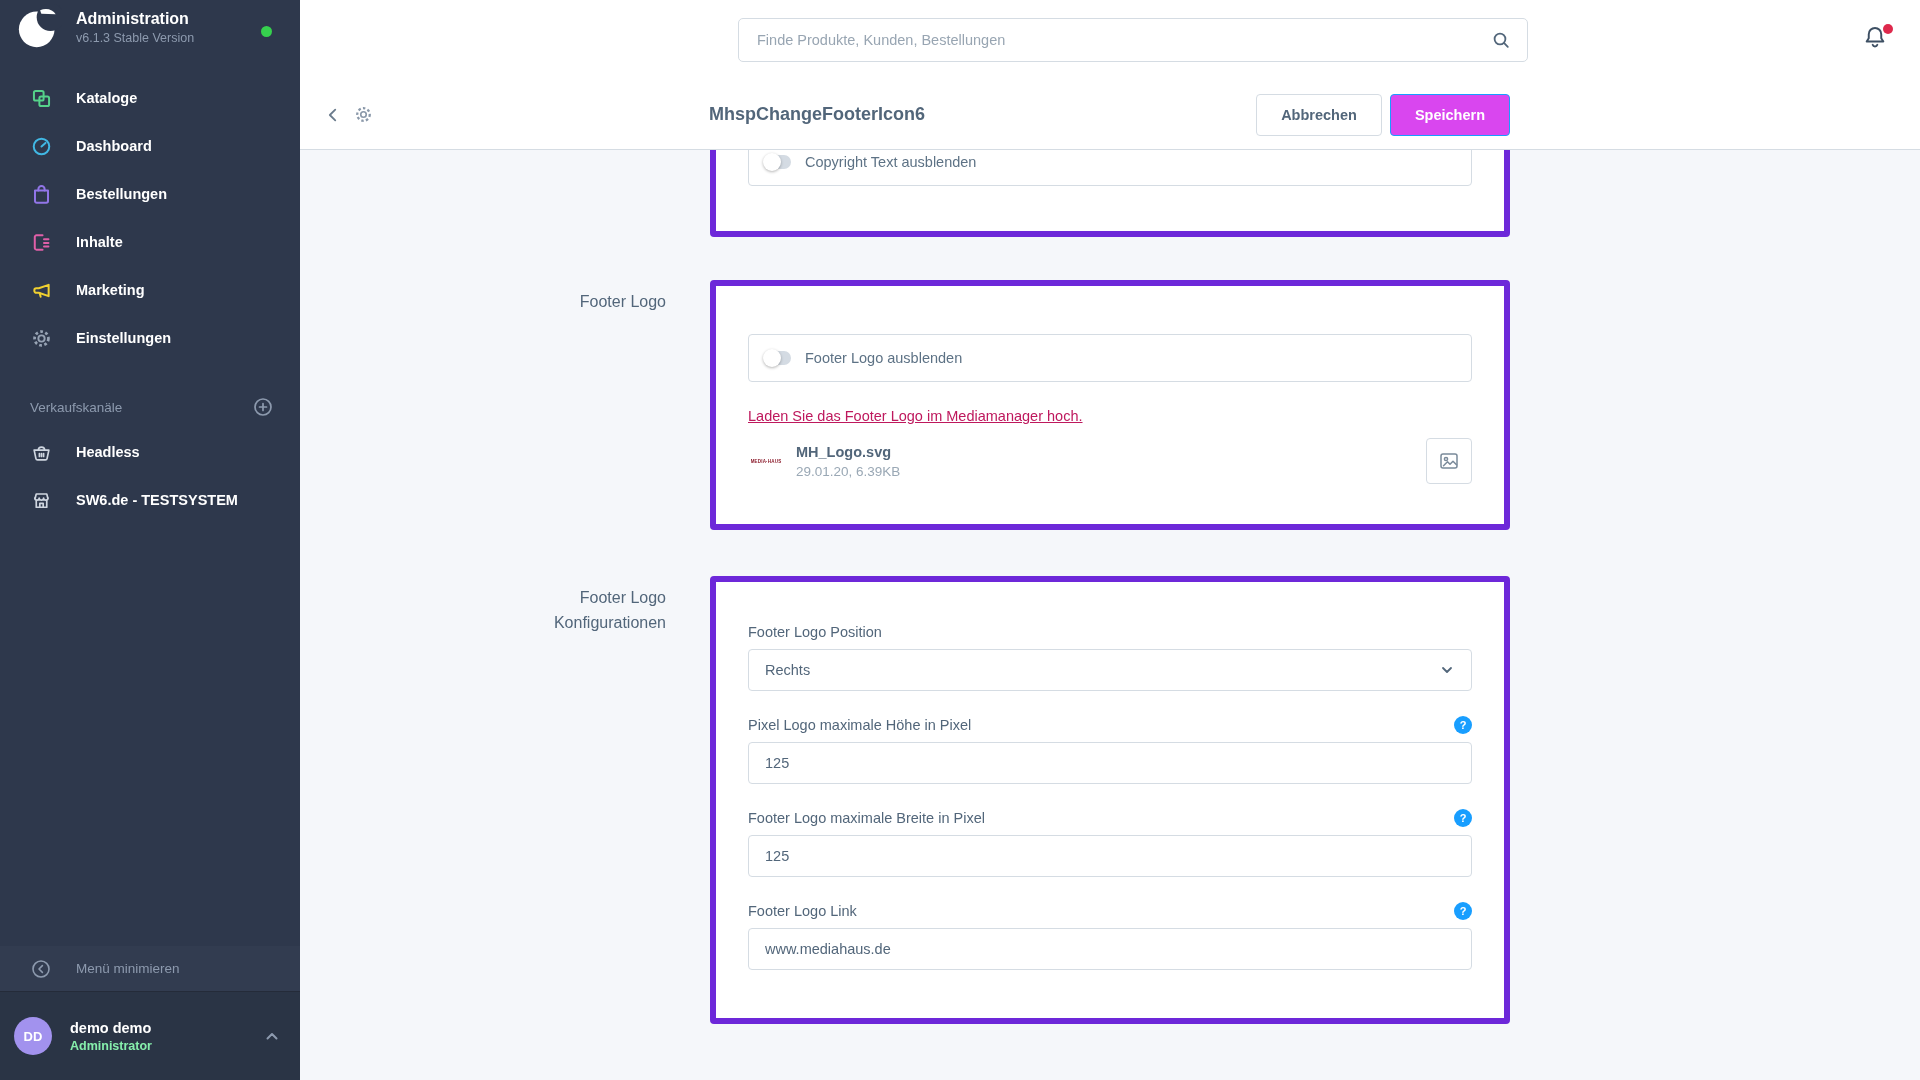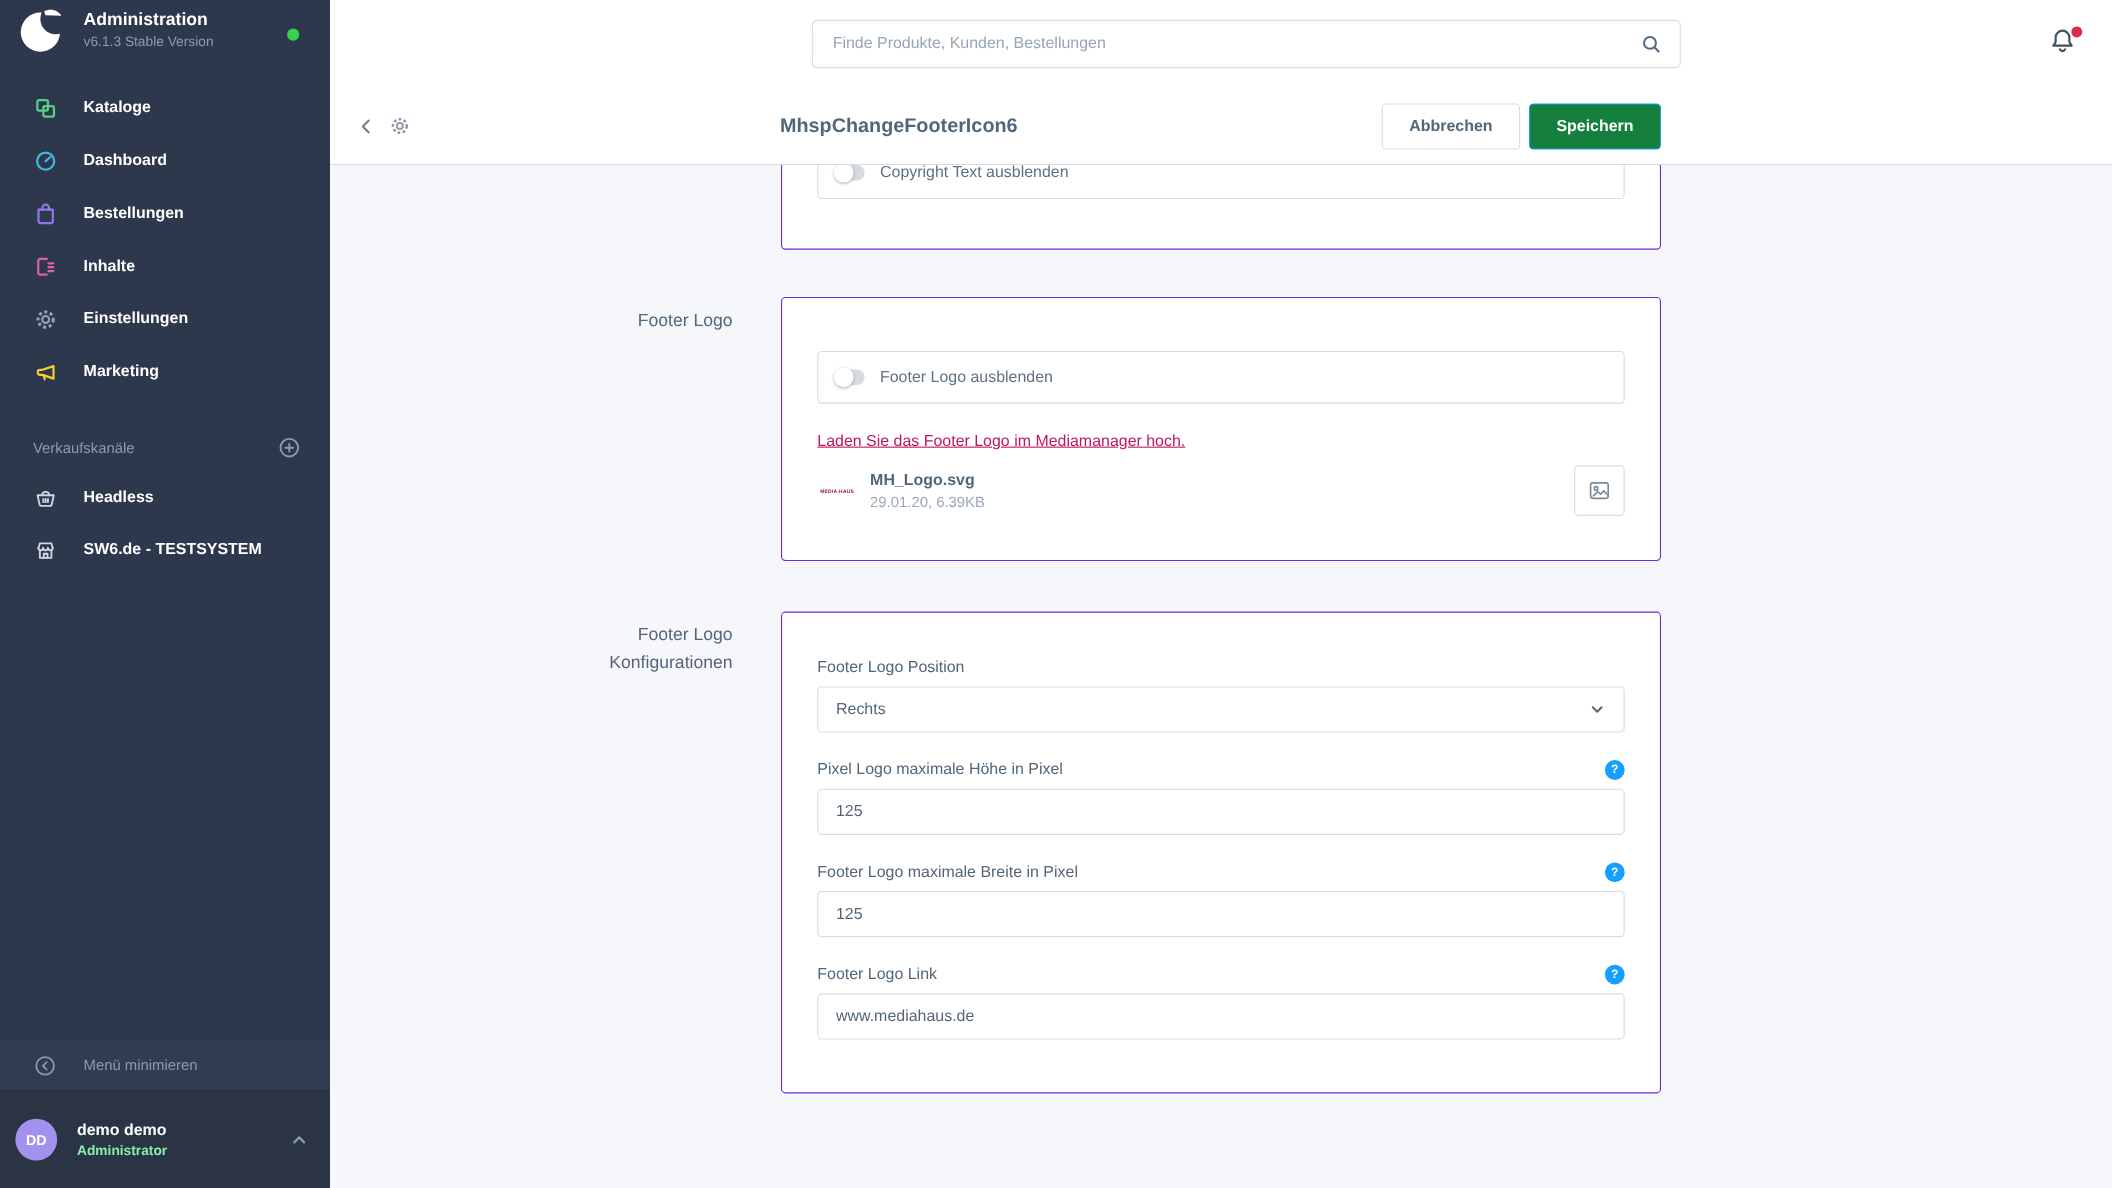--- a/index.html
+++ b/index.html
@@ -66,26 +66,26 @@
   .smartbar { height:70px; background:#fff; border-bottom:1px solid #d5dce3;
               display:flex; align-items:center; flex-shrink:0; }
   .smartbar-inner { margin-left:18px; width:1192px; display:flex; align-items:center; }
   .icon-btn { width:30px; height:30px; display:flex; align-items:center;
               justify-content:center; cursor:pointer; background:none; border:none; padding:0; }
   .smart-title { flex:1; text-align:center; font-size:18px; font-weight:600; color:#52667a; }
   .smart-actions { display:flex; gap:8px; }
   .btn { height:42px; border-radius:4px; font-family:inherit; font-size:14.5px;
          font-weight:600; padding:0 24px; cursor:pointer; }
   .btn-ghost { background:#fff; border:1px solid #d5dce3; color:#52667a; }
-  .btn-primary { background:#15803d; border:1px solid #189eff; color:#fff; }
+  .btn-primary { background:#d946ef; border:1px solid #189eff; color:#fff; }
 
   .content { flex:1; overflow:hidden; }
   .content-col { width:800px; margin:0 auto; position:relative; }
 
-  .card { background:#fff; border:1px solid #6d28d9; border-radius:4px; }
+  .card { background:#fff; border:6px solid #6d28d9; border-radius:4px; }
   .card-top { margin-top:-50px; padding:32px 32px 45px; }
   .section { position:relative; }
   .section-2 { margin-top:43px; }
   .section-3 { margin-top:46px; }
   .section-label { position:absolute; top:10px; right:calc(100% + 44px); width:230px;
                    text-align:right; font-size:16px; color:#52667a; line-height:1.55; }
   .card-2 { padding:48px 32px 40px; }
   .card-3 { padding:40px 32px 48px; }
 
   .field-box { height:48px; border:1px solid #d5dce3; border-radius:4px; background:#fff;
@@ -178,35 +178,35 @@
             <path d="M11 3.2 H5.2 a1.6 1.6 0 0 0 -1.6 1.6 v10.4 a1.6 1.6 0 0 0 1.6 1.6 H11"></path>
             <path d="M12.4 7 h4.2"></path>
               <path d="M12.4 10.4 h4.2"></path>
               <path d="M12.4 13.8 h4.2"></path>
           </svg>
         </span>
         <span class="mi-label">Inhalte</span>
       </div>
       <div class="menu-item">
         <span class="mi-icon">
+          <svg width="21" height="21" viewBox="0 0 20 20" fill="none" stroke="#f0d030" stroke-width="1.9" stroke-linejoin="round" stroke-linecap="round">
+            <path d="M16.8 4.6 L7.4 7.8 H5 a1.8 1.8 0 0 0 -1.8 1.8 v0.8 a1.8 1.8 0 0 0 1.8 1.8 h2.4 l9.4 3.2 z"></path>
+            <path d="M8.2 12.4 l1 3.6"></path>
+          </svg>
+        </span>
+        <span class="mi-label">Marketing</span>
+      </div>
+      <div class="menu-item">
+        <span class="mi-icon">
           <svg width="21" height="21" viewBox="0 0 20 20" fill="none" stroke="#97a3b4">
             <circle cx="10" cy="10" r="6.6" stroke-width="2.6" stroke-dasharray="2.6 2.35"></circle>
             <circle cx="10" cy="10" r="3" stroke-width="1.8"></circle>
           </svg>
         </span>
         <span class="mi-label">Einstellungen</span>
-      </div>
-      <div class="menu-item">
-        <span class="mi-icon">
-          <svg width="21" height="21" viewBox="0 0 20 20" fill="none" stroke="#f0d030" stroke-width="1.9" stroke-linejoin="round" stroke-linecap="round">
-            <path d="M16.8 4.6 L7.4 7.8 H5 a1.8 1.8 0 0 0 -1.8 1.8 v0.8 a1.8 1.8 0 0 0 1.8 1.8 h2.4 l9.4 3.2 z"></path>
-            <path d="M8.2 12.4 l1 3.6"></path>
-          </svg>
-        </span>
-        <span class="mi-label">Marketing</span>
       </div>
     </nav>
 
     <div class="channels-heading">
       <span>Verkaufskanäle</span>
       <span class="plus-btn">
         <svg width="22" height="22" viewBox="0 0 22 22" fill="none" stroke="#8d9aae" stroke-width="1.7" stroke-linecap="round">
           <circle cx="11" cy="11" r="8"></circle>
             <path d="M11 7.5 v7 M7.5 11 h7"></path>
         </svg>

